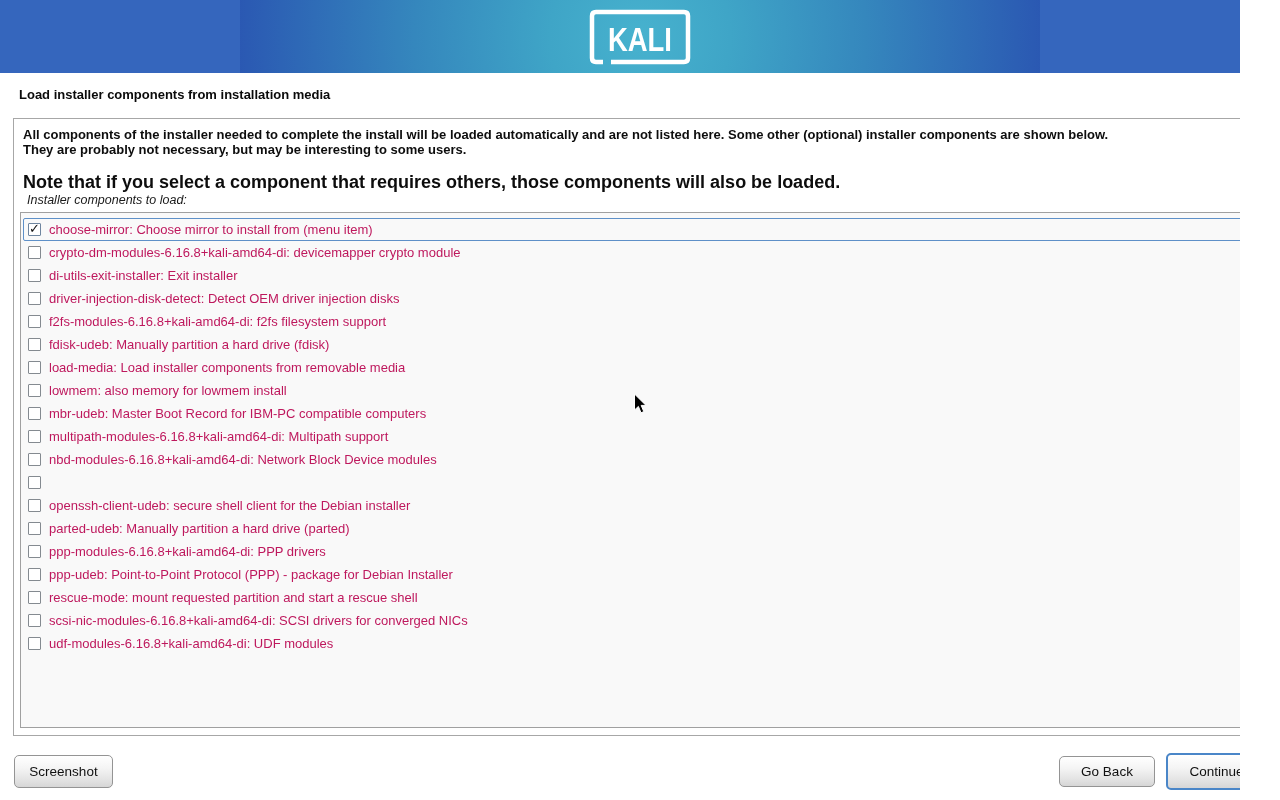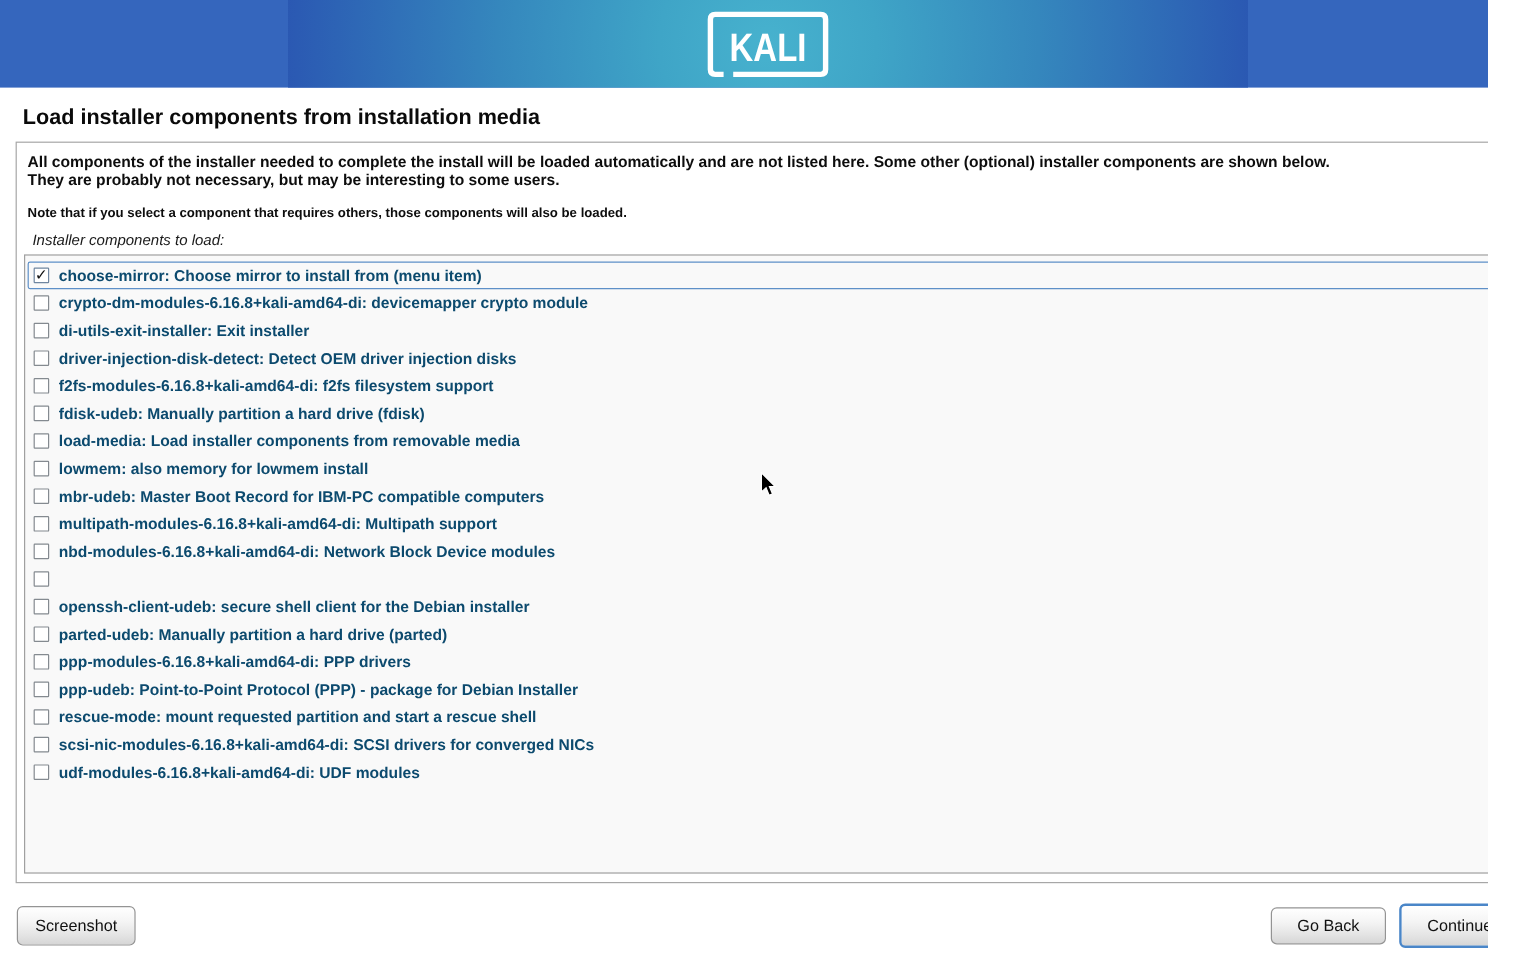--- a/index.html
+++ b/index.html
@@ -10,31 +10,31 @@
   }
   
   .header{position:absolute;left:0;top:0;width:1280px;height:73px;background:#3566bd;}
   .header-center{
     position:absolute;left:240px;top:0;width:800px;height:73px;
     background:radial-gradient(circle 410px at 50% 50%, #47b2ce 0%, #3fa5c7 22%, #3587bd 55%, #2a56b2 100%);
   }
   .kali-logo{position:absolute;left:588px;top:8px;}
   
   .page-title{
-    position:absolute;left:19px;top:87px;font-size:18px;font-weight:bold;color:#0a0a0a;text-align:center;
+    position:absolute;left:19px;top:87px;font-size:13px;font-weight:bold;color:#0a0a0a;text-align:center;
   }
   
   .content-box{
     position:absolute;left:13px;top:118px;width:1253px;height:618px;
     border:1px solid #a7a7a7;background:#ffffff;box-sizing:border-box;
   }
   .intro{position:absolute;left:9px;font-size:13px;font-weight:bold;color:#0d0d0d;white-space:nowrap;}
   .intro.l1{top:8px;}
   .intro.l2{top:23px;}
-  .note{position:absolute;left:9px;top:53px;font-size:11px;font-weight:bold;color:#0d0d0d;white-space:nowrap;}
+  .note{position:absolute;left:9px;top:53px;font-size:18px;font-weight:bold;color:#0d0d0d;white-space:nowrap;}
   .list-label{position:absolute;left:13px;top:74px;font-size:12.5px;font-style:italic;color:#1a1a1a;}
   
   .list-box{
     position:absolute;left:6px;top:93px;width:1238px;height:516px;
     border:1px solid #a0a0a0;background:#f9f9f9;box-sizing:border-box;
     padding-top:5px;overflow:hidden;
   }
   .row{
     display:flex;align-items:center;height:21px;margin:0 2px;padding-left:4px;gap:8px;
     border:1px solid transparent;border-radius:2px;
@@ -43,21 +43,21 @@
   .checkbox{
     width:13px;height:13px;background:#ffffff;border:1px solid #848a90;border-radius:1px;
     box-sizing:border-box;position:relative;flex:0 0 auto;
   }
   .row.focused .checkbox{border-color:#6f86a0;}
   .check{
     display:none;position:absolute;left:0px;top:-3px;
     font-size:13px;font-weight:bold;color:#111;line-height:15px;
   }
   .row.checked .check{display:block;}
-  .row-label{font-size:13px;font-weight:bold;color:#0c4a6e;white-space:nowrap;}
+  .row-label{font-size:13px;font-weight:normal;color:#be185d;white-space:nowrap;}
   
   .btn{
     position:absolute;box-sizing:border-box;
     background:linear-gradient(#ffffff 0%,#f4f4f4 40%,#e4e4e4 75%,#d6d6d6 100%);
     border:1px solid #949494;border-radius:5px;
     font-family:"Liberation Sans","DejaVu Sans",sans-serif;
     font-size:13.5px;font-weight:normal;color:#101010;cursor:pointer;
   }
   .btn-screenshot{left:14px;top:755px;width:99px;height:33px;}
   .btn-goback{left:1059px;top:756px;width:96px;height:31px;}

